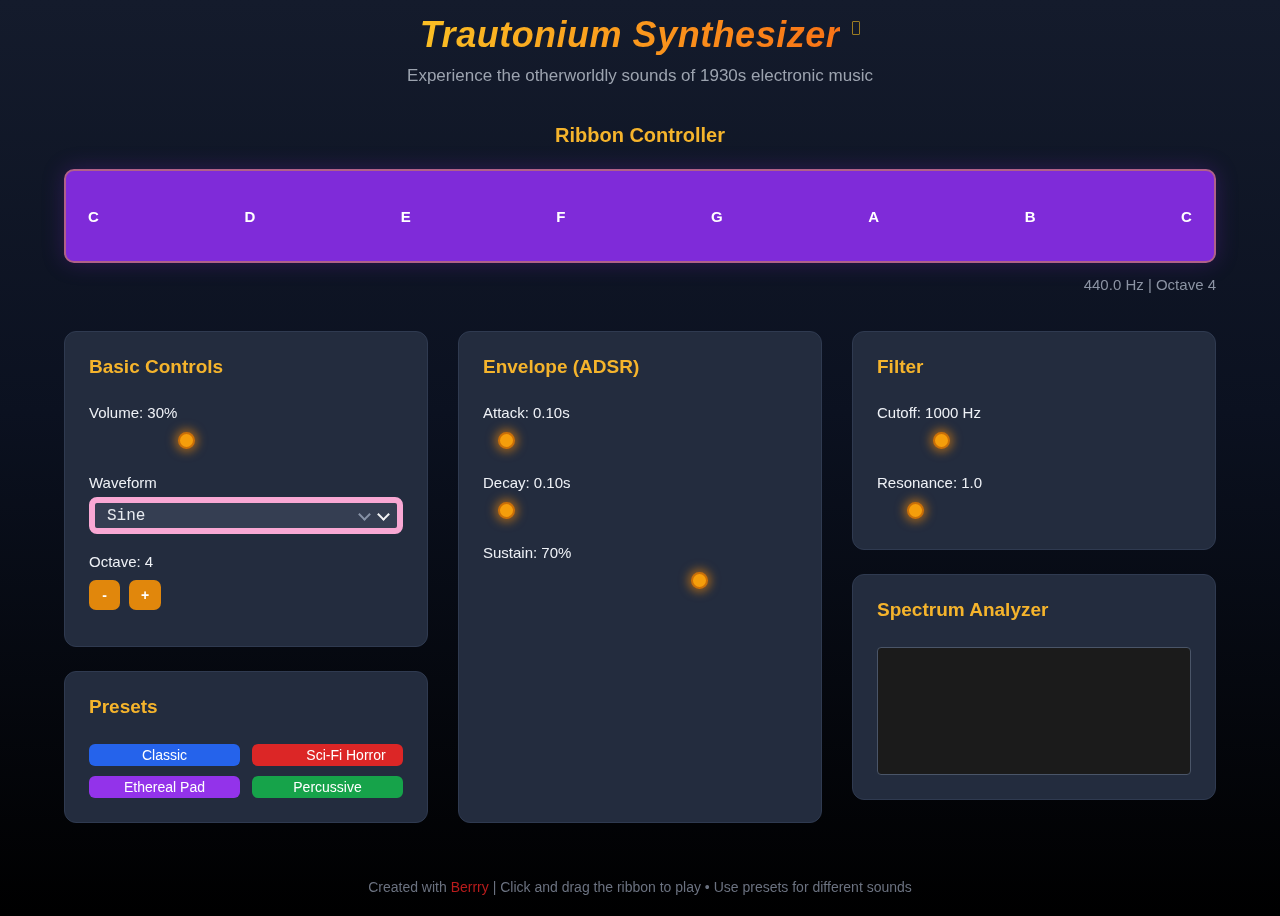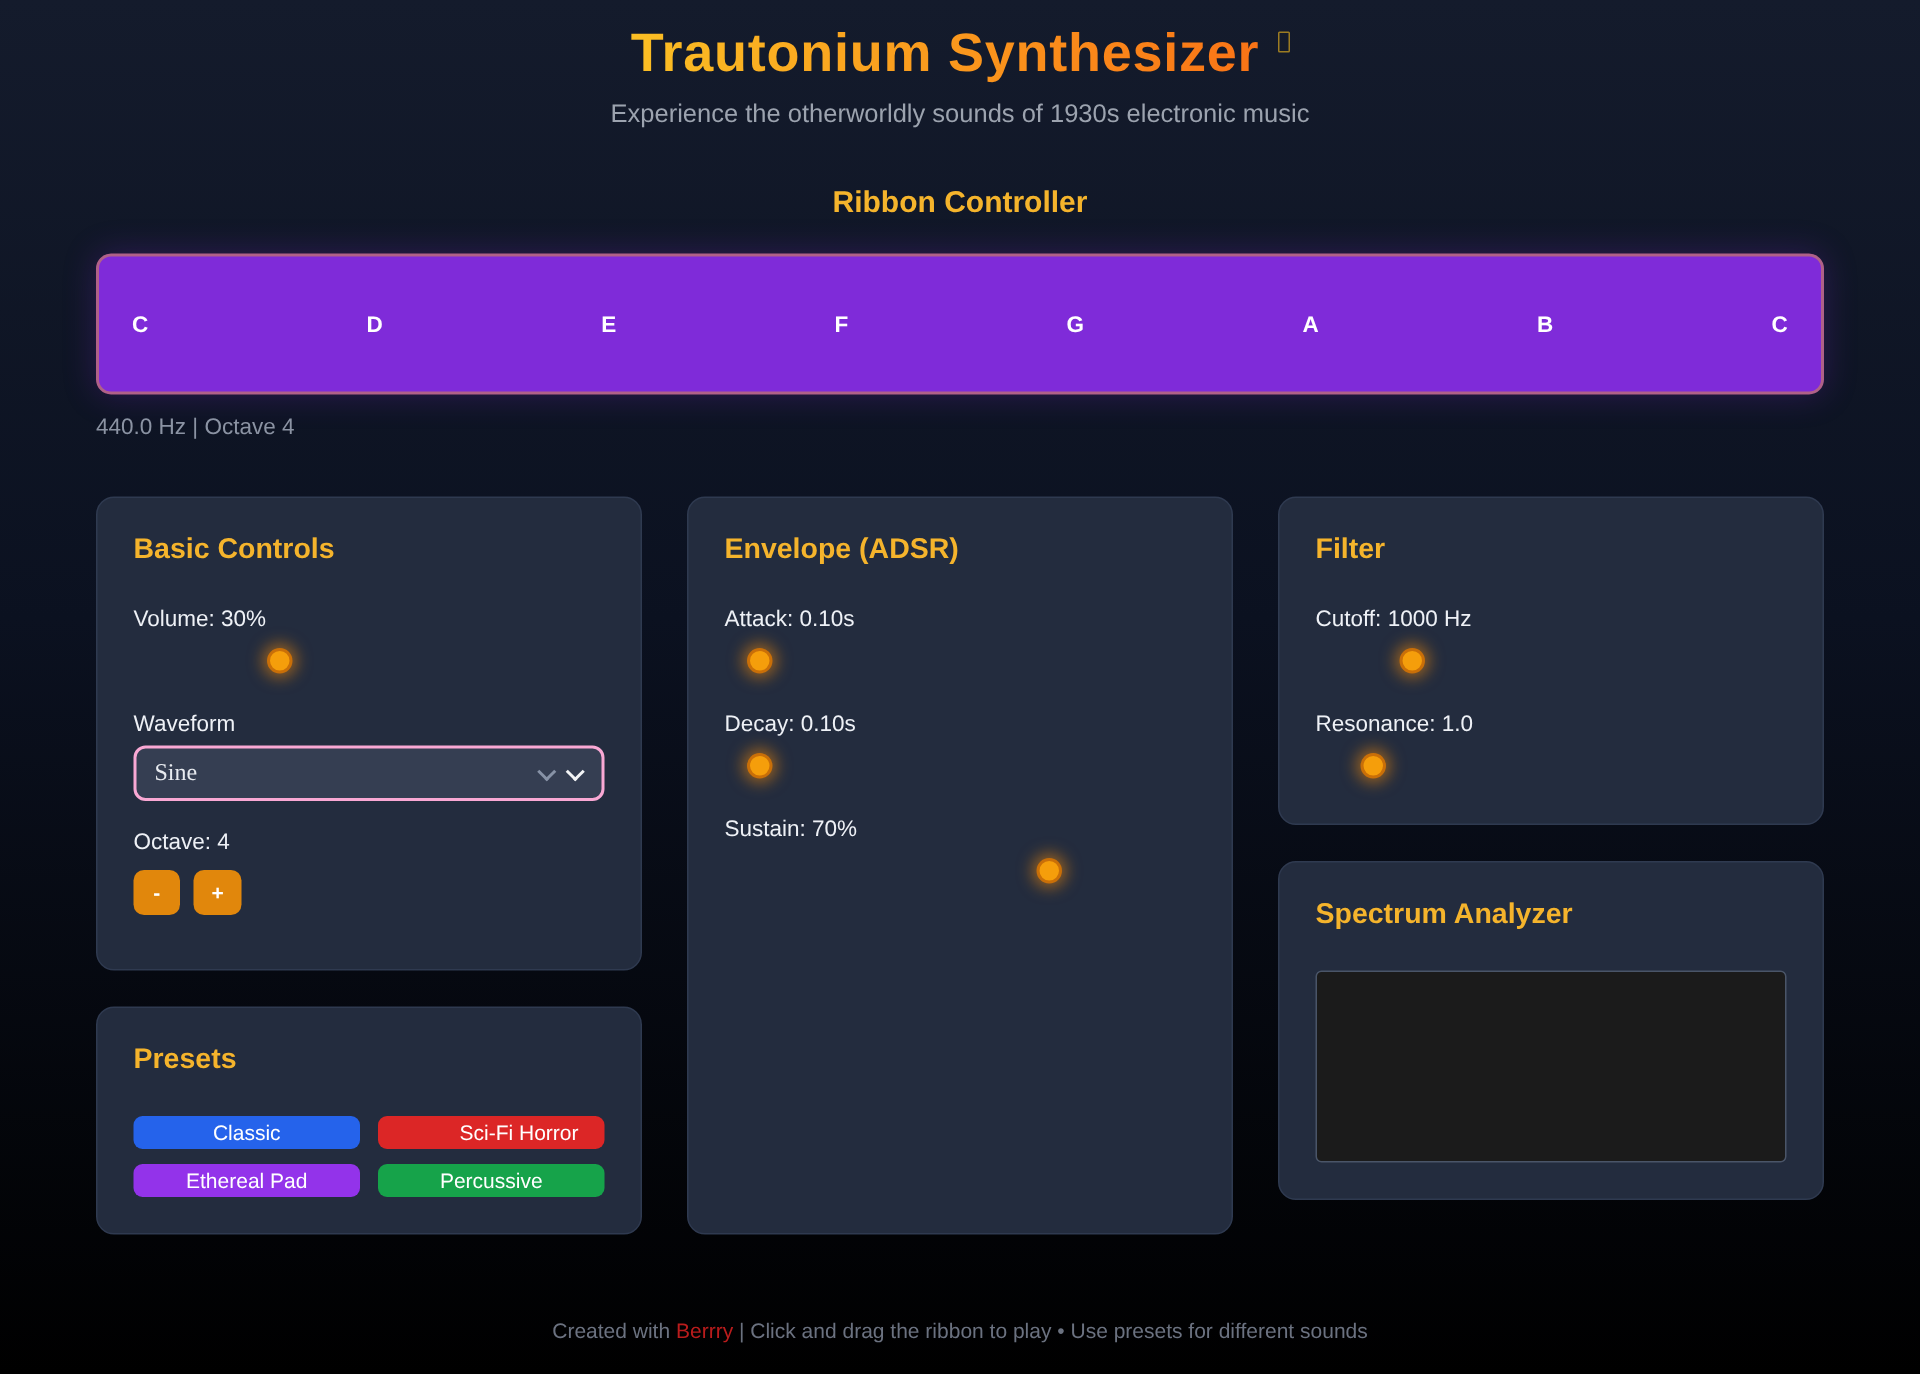--- a/index.html
+++ b/index.html
@@ -10,40 +10,40 @@
     font-family:"Liberation Sans", sans-serif;
     color:var(--text,#eef1f6);
   }
   .container { width:1152px; margin:0 auto; padding-top:14px; }
 
   
   .header { text-align:center; }
   .app-title {
     display:inline-block; font-size:36px; font-weight:bold; letter-spacing:.5px;
     background:linear-gradient(90deg, var(--title_from,#fbbf24), var(--title_to,#f97316));
-    -webkit-background-clip:text; background-clip:text; color:transparent;
+    -webkit-background-clip:text; background-clip:text; color:transparent;font-style:italic;
   }
   .title-line { white-space:nowrap; }
   .tofu {
     display:inline-block; width:8px; height:14px; margin-left:12px;
     border:1.5px solid #9c7c22; border-radius:1px; transform:translateY(-12px);
   }
   .subtitle { margin-top:10px; font-size:17px; color:var(--muted,#9ca3af); }
 
   
   .section-heading { margin-top:38px; text-align:center; font-size:20px; font-weight:bold; color:var(--accent,#f5b42c); }
   .ribbon {
     margin-top:22px; height:94px; border-radius:10px;
     background:var(--ribbon,#7f2bd9); border:2px solid var(--ribbon_border,#b06188);
     box-shadow:0 0 22px rgba(130,40,220,.25);
     display:flex; align-items:center; justify-content:space-between;
     padding:0 22px; cursor:pointer;
   }
   .ribbon .note { font-size:15px; font-weight:bold; color:#fff; }
-  .readout { margin-top:13px; text-align:left; font-size:15px; color:#8b93a3; }
+  .readout { margin-top:13px; text-align:right; font-size:15px; color:#8b93a3; }
 
   
   .columns { display:flex; gap:30px; margin-top:38px; align-items:stretch; }
   .col { flex:1; display:flex; flex-direction:column; gap:24px; }
   .panel {
     background:var(--panel,#232c3e); border:1px solid var(--panel_border,#2f3a50);
     border-radius:12px; padding:24px;
   }
   .panel.grow { flex:1; }
   .panel h2 { font-size:19px; font-weight:bold; color:var(--accent,#f5b42c); margin-bottom:26px; }
@@ -64,22 +64,22 @@
   input[type="range"].slider::-moz-range-thumb {
     width:13px; height:13px; border-radius:50%; background:var(--thumb,#f59e0b);
     border:2px solid #c96f08; box-shadow:0 0 10px 3px rgba(245,140,10,.55);
   }
 
   
   .select-wrap { position:relative; margin-top:2px; }
   select.waveform {
     width:100%; height:37px; appearance:none; -webkit-appearance:none;
     background:var(--select_bg,#353e52); color:#e8ebf0;
-    border:2px solid #f9a8d4; border-radius:8px; padding:0 44px 0 12px;
-    font-size:16px; font-family:Liberation Serif, serif; cursor:pointer;
+    border:6px solid #f9a8d4; border-radius:8px; padding:0 44px 0 12px;
+    font-size:16px; font-family:Liberation Mono, monospace; cursor:pointer;
   }
   .chev { position:absolute; top:13px; width:9px; height:9px; border-right:2px solid #8792a6; border-bottom:2px solid #8792a6; transform:rotate(45deg); pointer-events:none; }
   .chev.faint { right:34px; }
   .chev.solid { right:15px; border-right:2.5px solid #f3f4f6; border-bottom:2.5px solid #f3f4f6; }
 
   
   .octave-row { display:flex; gap:9px; margin-top:10px; }
   .oct-btn {
     min-width:31px; height:30px; padding:0 12px; border:none; border-radius:7px;
     background:#e1870c; color:#fff; font-size:14px; font-weight:bold; cursor:pointer;

